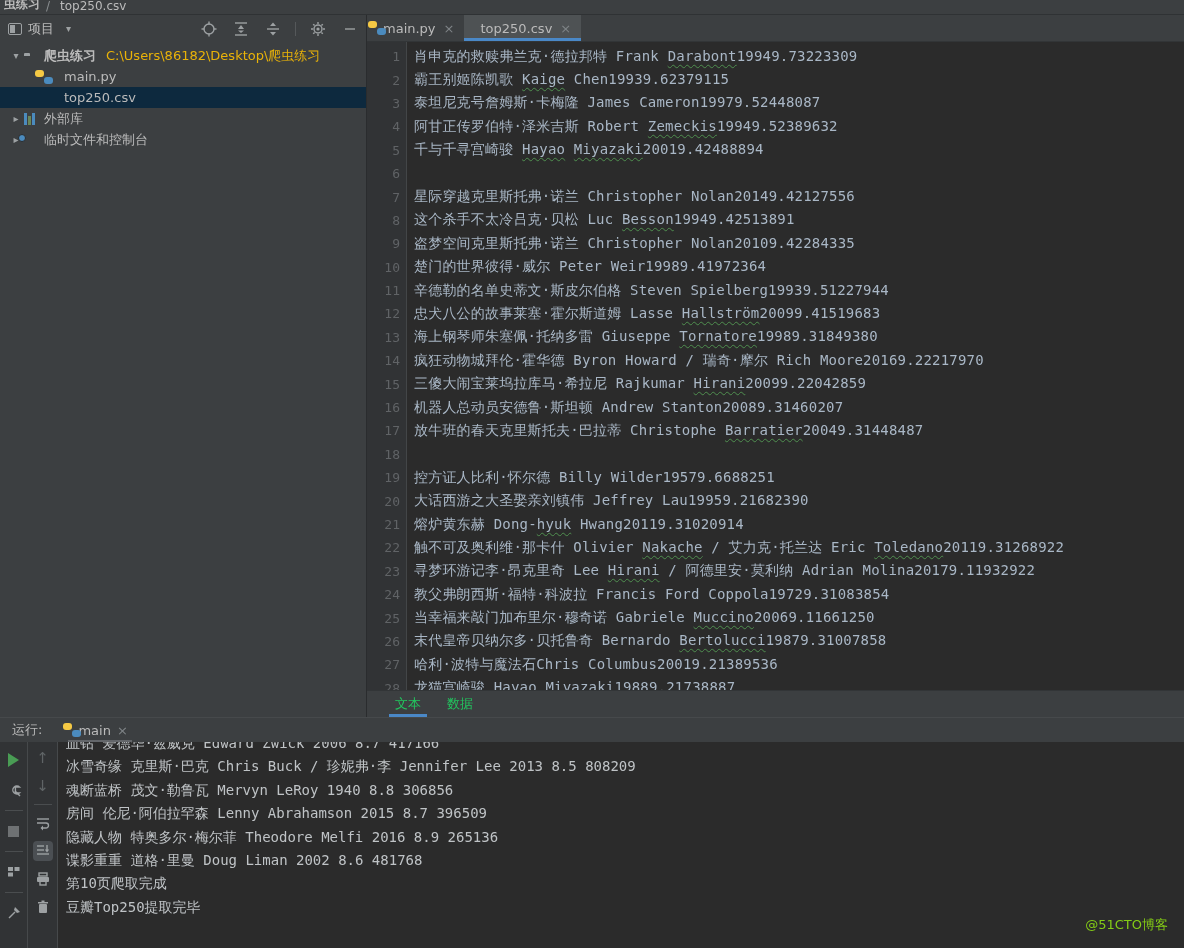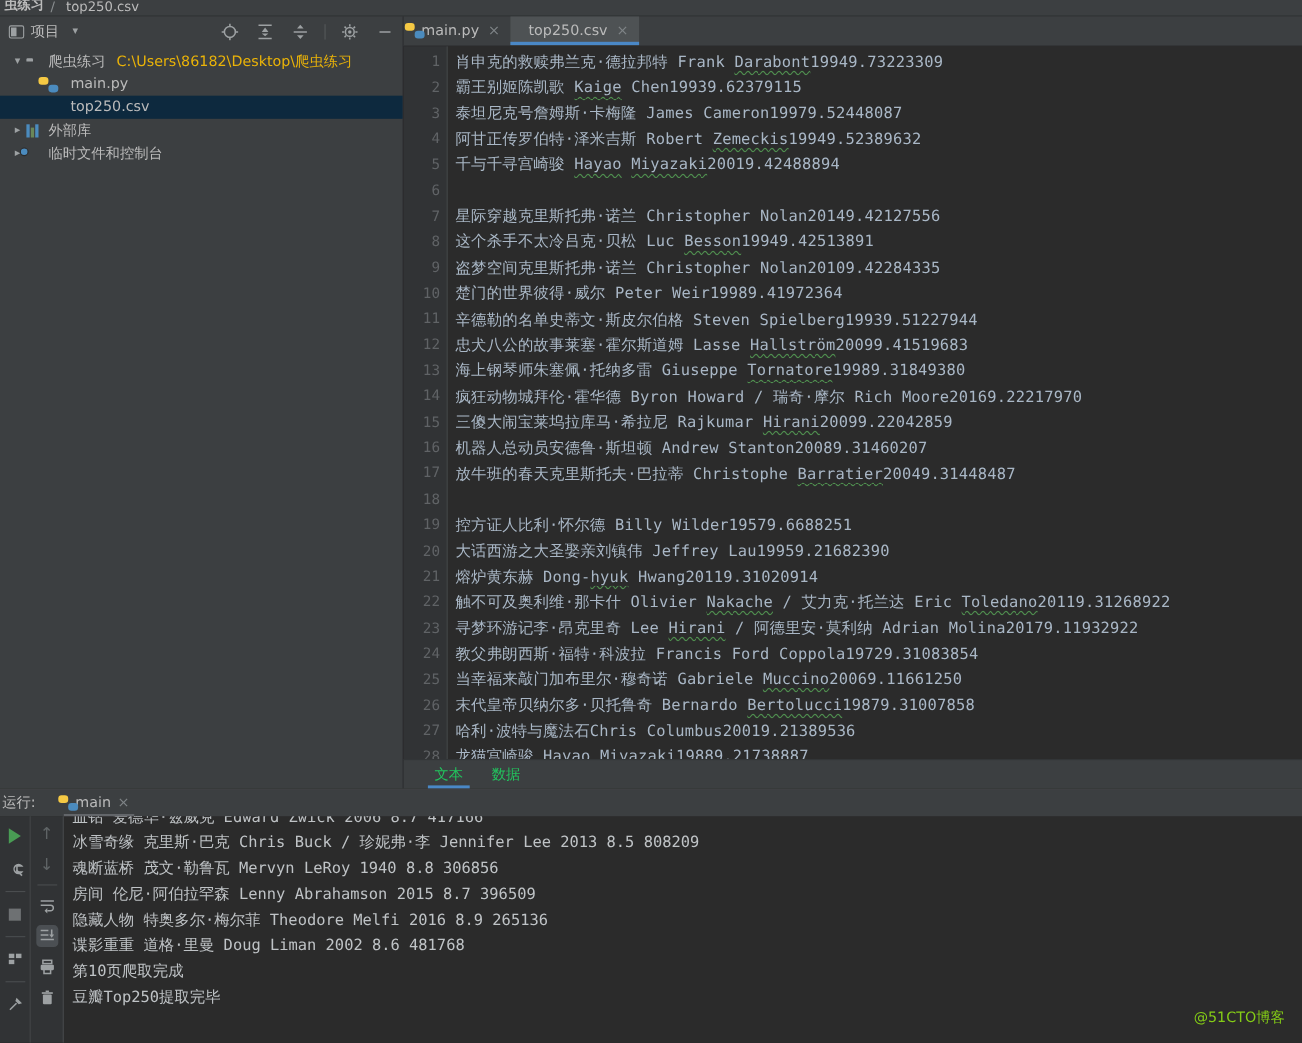--- a/index.html
+++ b/index.html
@@ -33,21 +33,21 @@
              height:8px; background:#9da1a3; }
 
   .tree { flex:1; font-size:13px; color:#bbbbbb; padding-top:3px; }
   .tree-item { height:21px; display:flex; align-items:center; white-space:nowrap;
                overflow:hidden; }
   .tree-item.selected { background:#0d293e; }
   .tree-item .chev { width:16px; text-align:center; color:#9da1a3; font-size:10px;
                      flex:none; }
   .tree-item .ticon { width:18px; flex:none; display:flex; align-items:center; }
   .tree-item .t-label { margin-left:2px; }
-  .tree-item.bold .t-label { font-weight:normal; }
+  .tree-item.bold .t-label { font-weight:bold; }
   .tree-item .t-path { margin-left:10px; color:#eab308; }
   .ic { display:none; }
   [data-icon="folder"]  .ic-folder,
   [data-icon="python"]  .ic-python,
   [data-icon="csv"]     .ic-csv,
   [data-icon="library"] .ic-library,
   [data-icon="scratch"] .ic-scratch { display:inline-block; }
 
   
   .folder-shape { width:14px; height:10px; background:#9da1a3; border-radius:1px;
@@ -99,21 +99,21 @@
                       display:flex; align-items:stretch; padding-left:28px; gap:26px;
                       font-size:13px; color:#22c55e; }
   .btab { display:flex; align-items:center; position:relative; }
   .btab.active::after { content:""; position:absolute; left:-6px; right:-6px; bottom:0;
                         height:3px; background:#4a88c7; }
 
   
   .run-panel { height:231px; border-top:1px solid #46494b; display:flex;
                flex-direction:column; background:#2b2b2b; position:relative; }
   .run-header { height:24px; background:#3c3f41; display:flex; align-items:center;
-                font-size:13px; color:#bbbbbb; padding-left:2px; flex:none; }
+                font-size:13px; color:#bbbbbb; padding-left:12px; flex:none; }
   .run-tab { display:flex; align-items:center; gap:6px; margin-left:26px; position:relative;
              height:100%; padding:0 4px; }
   .run-tab::after { content:""; position:absolute; left:0; right:0; bottom:0; height:2px;
              background:#63666a; }
   .run-body { flex:1; display:flex; min-height:0; }
   .rp-col1 { width:28px; flex:none; background:#313335; border-right:1px solid #46494b;
              display:flex; flex-direction:column; align-items:center; padding-top:8px;
              gap:10px; }
   .rp-col2 { width:30px; flex:none; background:#313335; border-right:1px solid #46494b;
              display:flex; flex-direction:column; align-items:center; padding-top:6px;

